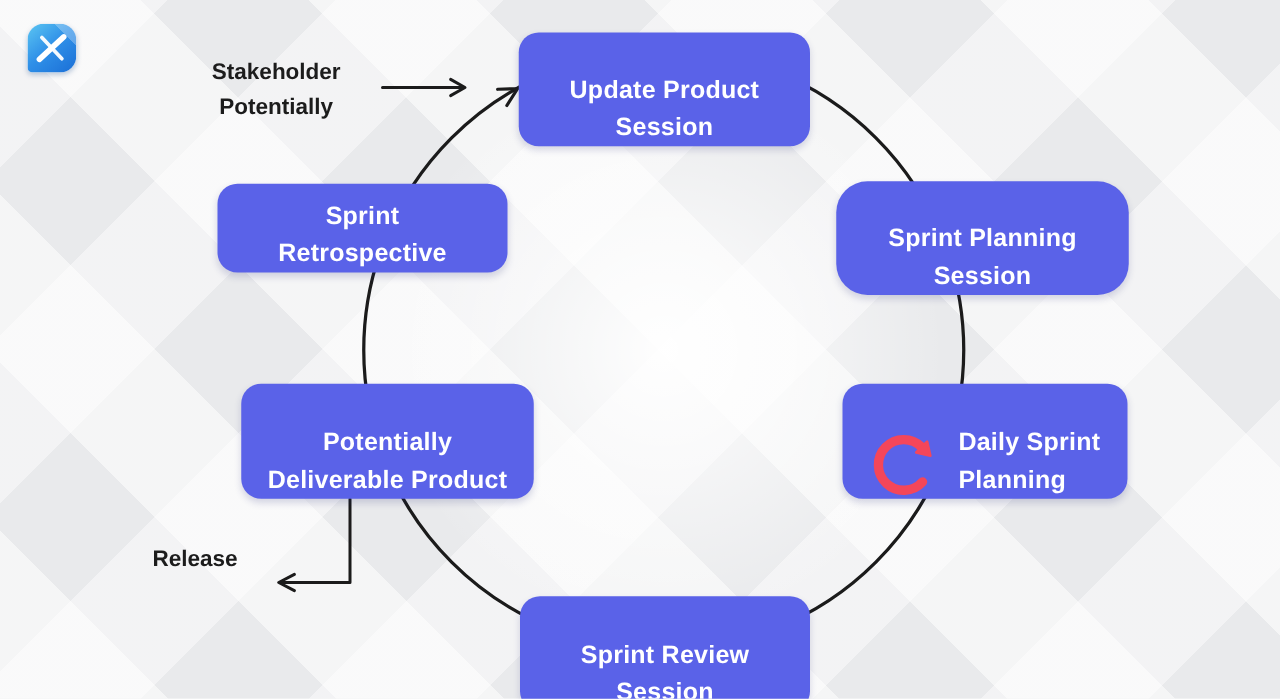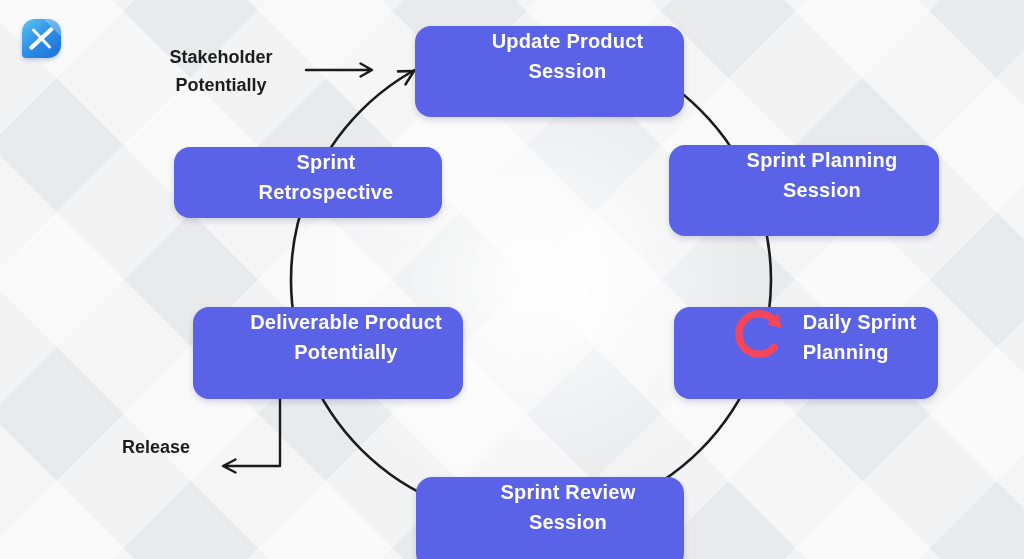--- a/index.html
+++ b/index.html
@@ -14,28 +14,27 @@
       repeating-linear-gradient(45deg, rgba(255,255,255,0.55) 0px, rgba(255,255,255,0.55) 95px, rgba(255,255,255,0) 95px, rgba(255,255,255,0) 190px),
       repeating-linear-gradient(135deg, rgba(255,255,255,0.45) 0px, rgba(255,255,255,0.45) 95px, rgba(255,255,255,0) 95px, rgba(255,255,255,0) 190px),
       #e9eaec;
   }
   .lines{position:absolute;left:0;top:0;width:1024px;height:559px;z-index:1;}
   .node{
     position:absolute;z-index:2;
     background:#5a62e8;
     border-radius:16px;
     color:#ffffff;
-    display:flex;align-items:flex-start;justify-content:center;
+    display:flex;align-items:flex-end;justify-content:center;
     text-align:center;
     font-weight:700;font-size:20px;line-height:30px;letter-spacing:0.2px;
     box-shadow:0 3px 6px rgba(40,45,120,0.18);
-    padding-left:36px;
   }
   .node-1{left:415px;top:26px;width:233px;height:91px;}
-  .node-2{left:669px;top:145px;width:234px;height:91px;}
+  .node-2{left:669px;top:145px;width:234px;height:91px;border-radius:25px;}
   .node-3{left:638px;top:307px;width:228px;height:92px;gap:17px;margin-left:36px;}
   .node-4{left:416px;top:441px;width:232px;height:92px;margin-top:36px;}
   .node-5{left:193px;top:307px;width:234px;height:92px;}
   .node-6{left:174px;top:147px;width:232px;height:71px;}
   .node-3 .node-label{text-align:left;}
   .refresh-icon{flex:0 0 auto;display:block;}
   .annot{
     position:absolute;z-index:2;color:#1c1c1c;font-weight:700;
     font-size:18px;line-height:28px;
   }
@@ -103,22 +102,22 @@
 
   <div class="node node-4">
     <div class="node-label">
       <div>Sprint Review</div>
       <div>Session</div>
     </div>
   </div>
 
   <div class="node node-5">
     <div class="node-label">
+      <div>Potentially</div>
       <div>Deliverable Product</div>
-      <div>Potentially</div>
     </div>
   </div>
 
   <div class="node node-6">
     <div class="node-label">
       <div>Sprint</div>
       <div>Retrospective</div>
     </div>
   </div>
 

